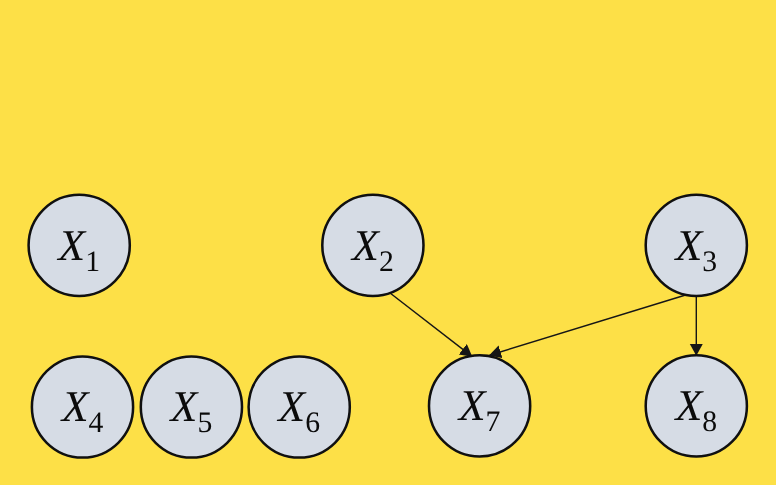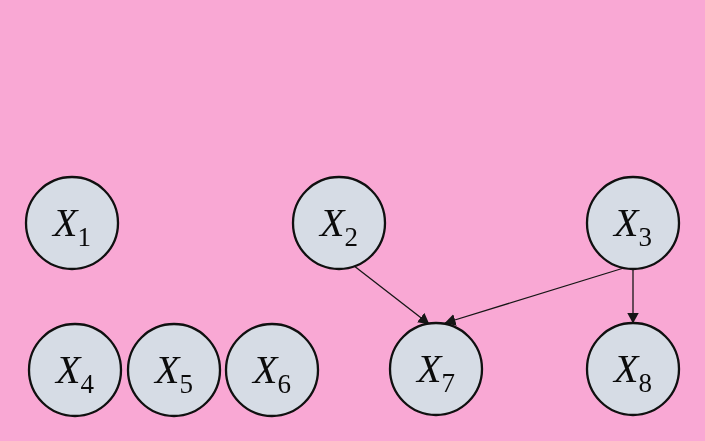--- a/index.html
+++ b/index.html
@@ -33,21 +33,21 @@
   }
   .label-sub {
     font-family: "Liberation Serif", "DejaVu Serif", serif;
     font-style: normal;
     font-size: 27px;
   }
 </style>
 </head>
 <body>
 
-<div class="canvas" style="background: #f9a8d4;">
+<div class="canvas" style="background: #fde047;">
   <svg width="705" height="441" viewBox="0 0 705 441" xmlns="http://www.w3.org/2000/svg">
     <defs>
       <marker id="arrowhead" markerUnits="userSpaceOnUse" markerWidth="14" markerHeight="14" refX="10.5" refY="6" orient="auto">
         <path d="M0,0 L11,6 L0,12 Z" fill="#161616"></path>
       </marker>
     </defs>
     <g id="edge-layer">
         <line x1="349" y1="262" x2="429" y2="324" stroke="#161616" class="edge-line" marker-end="url(#arrowhead)"></line>
         <line x1="627" y1="267" x2="445" y2="323" stroke="#161616" class="edge-line" marker-end="url(#arrowhead)"></line>
         <line x1="633" y1="270" x2="633" y2="323" stroke="#161616" class="edge-line" marker-end="url(#arrowhead)"></line>

